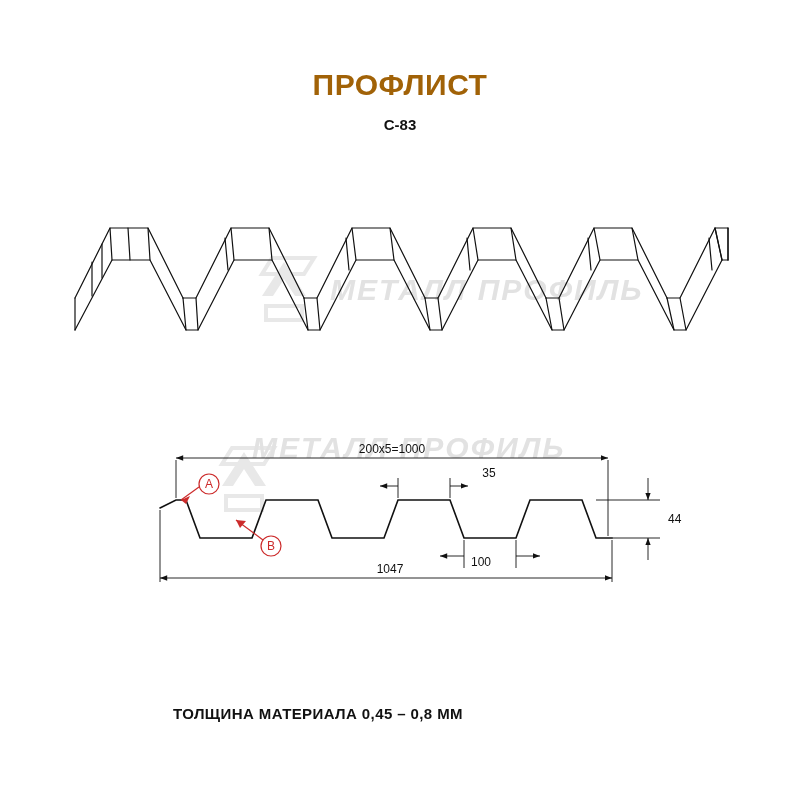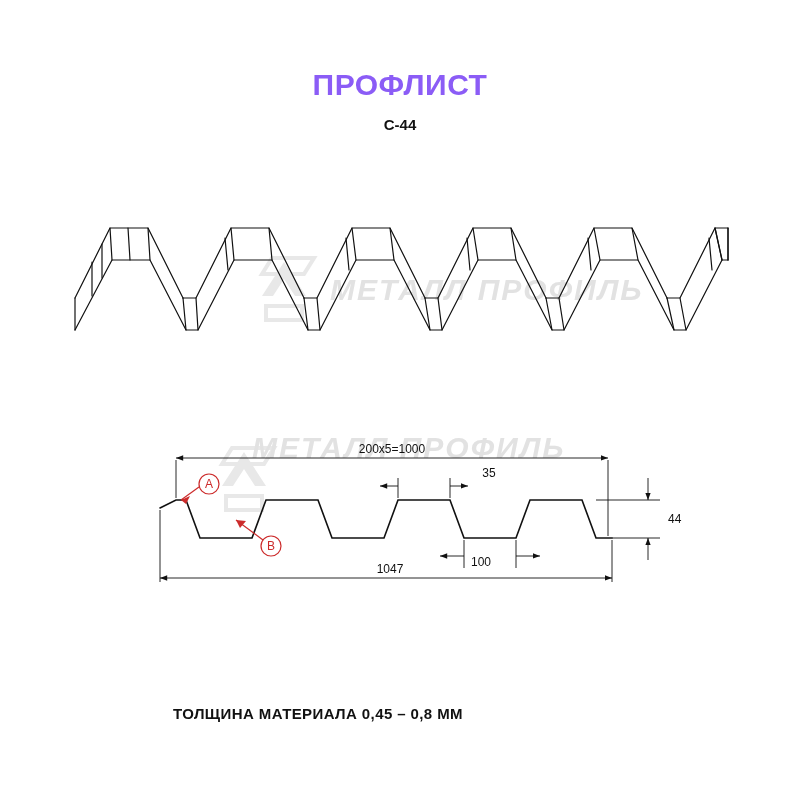--- a/index.html
+++ b/index.html
@@ -23,21 +23,21 @@
   
   .title {
     position: absolute;
     top: 68px;
     left: 0;
     width: 800px;
     text-align: center;
     font-size: 30px;
     font-weight: bold;
     letter-spacing: 0.5px;
-    color: #8b5cf6;
+    color: #a16207;
   }
   .subtitle {
     position: absolute;
     top: 116px;
     left: 0;
     width: 800px;
     text-align: center;
     font-size: 15px;
     font-weight: bold;
     color: #111111;
@@ -81,21 +81,21 @@
     font-size: 12px;
     fill: #cc2b2b;
   }
 </style>
 </head>
 <body>
 
 <div id="page">
 
   <div class="title">ПРОФЛИСТ</div>
-  <div class="subtitle">С-44</div>
+  <div class="subtitle">С-83</div>
 
   <svg class="svg-layer" viewBox="0 0 800 800" xmlns="http://www.w3.org/2000/svg">
     <g opacity="1">
 
       <g transform="translate(262,262)">
         <path d="M0,34 L22,0 L44,34 L33,34 L22,17 L11,34 Z" fill="#e8e8e8"></path>
         <path d="M4,44 L40,44 L40,58 L4,58 Z" fill="none" stroke="#e8e8e8" stroke-width="4"></path>
         <path d="M0,12 L10,-4 L52,-4 L42,12 Z" fill="none" stroke="#e8e8e8" stroke-width="4"></path>
       </g>
       <text class="wm-text" x="330" y="300" font-size="30">МЕТАЛЛ ПРОФИЛЬ</text>

